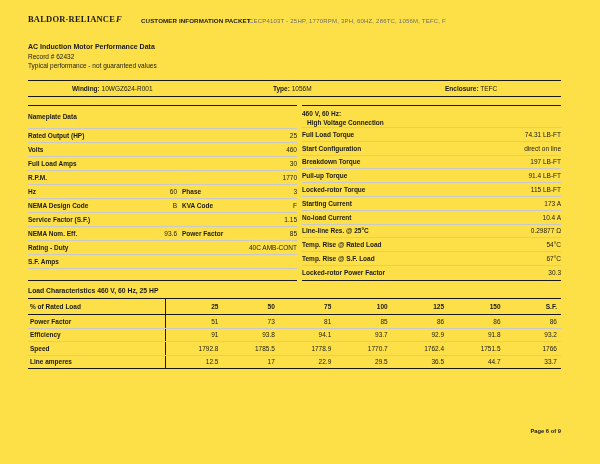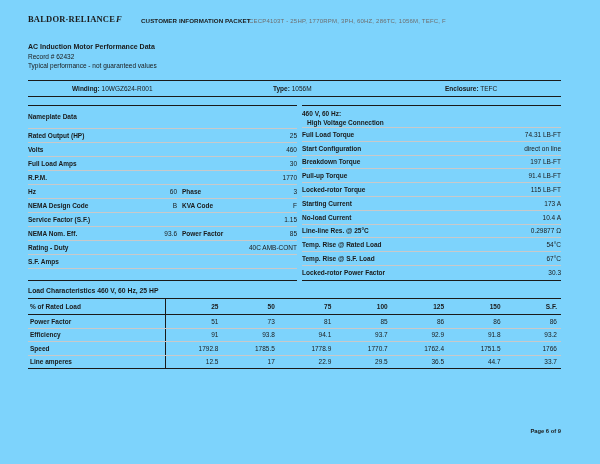--- a/index.html
+++ b/index.html
@@ -1,17 +1,17 @@
 <!DOCTYPE html>
 <html><head>
 <meta charset="utf-8">
 <style>
   html,body { margin:0; padding:0; background:#e8e8e8; }
   .page {
-    position:relative; width:600px; height:464px; background:#7dd3fc;
+    position:relative; width:600px; height:464px; background:#fde047;
     overflow:hidden; font-family:"Liberation Sans", sans-serif; color:#1a1a1a;
   }
 
   
   .topbar { position:absolute; top:14px; left:28px; width:533px; height:14px; }
   .logo { position:absolute; left:0; top:0; font-family:"Liberation Serif", serif;
           font-weight:bold; font-size:8.5px; letter-spacing:0.2px; white-space:nowrap; }
   .logo-mark { font-style:italic; margin-left:1px; }
   .packet-label { position:absolute; left:113px; top:3px; font-weight:bold;
           font-size:6.2px; letter-spacing:0.1px; white-space:nowrap; }

